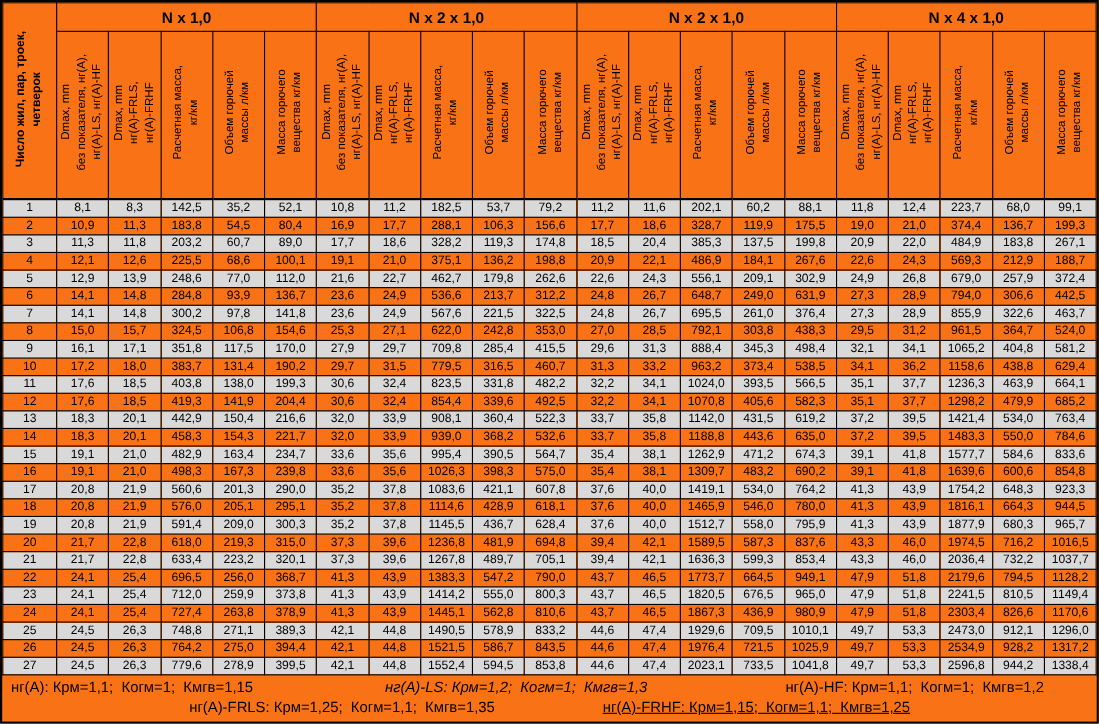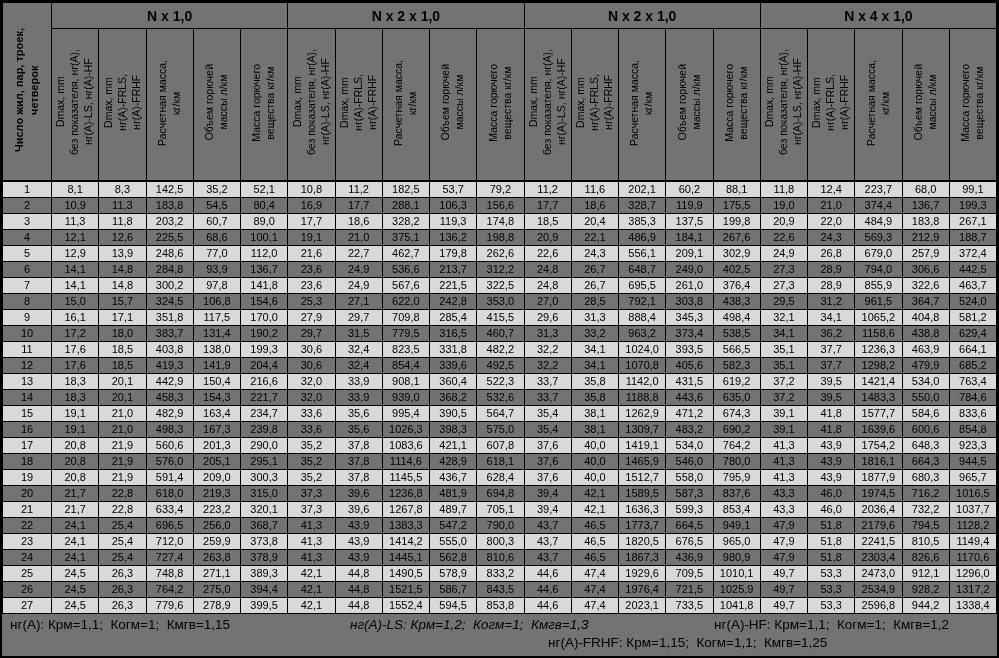--- a/index.html
+++ b/index.html
@@ -1,18 +1,18 @@
 <!DOCTYPE html>
 <html><head>
 <meta charset="utf-8">
 <style>
   html, body { margin: 0; padding: 0; background: #ffffff; }
   .page {
     width: 999px; height: 658px; box-sizing: border-box;
-    border: 2px solid #000; background: #737373; color: #000;
+    border: 2px solid #000; background: #f97316; color: #000;
     font-family: "Liberation Sans", sans-serif; overflow: hidden;
   }
   table.data-table {
     border-collapse: collapse; table-layout: fixed; width: 100%;
   }
   col.c-first { width: 49px; }
   th, td { border: 1px solid #000; padding: 0; font-weight: normal; overflow: hidden; }
   tr.group-row th { height: 25px; font-size: 14px; font-weight: bold; text-align: center; }
   tr.sub-row th { height: 151px; text-align: center; vertical-align: middle; border-bottom: 2px solid #000; }
   th.corner { border-bottom: 2px solid #000; }
@@ -28,21 +28,21 @@
   tbody td { height: 15px; font-size: 11px; text-align: center; line-height: 1; }
   tbody tr.shaded { background: #d9d9d9; }
   .footnotes {
     position: relative; height: 40px; font-size: 13.5px; white-space: pre; padding-left: 36px;
   }
   .fn { position: absolute; }
   .fn-a    { left: 8px;   top: 3px; }
   .fn-ls   { left: 348px; top: 3px; font-style: italic; }
   .fn-hf   { left: 712px; top: 3px; }
   .fn-frls { left: 170px; top: 21px; }
-  .fn-frhf { left: 546px; top: 21px; }
+  .fn-frhf { left: 546px; top: 21px; text-decoration: underline; }
 </style>
 </head>
 <body>
 
 <div class="page">
   <table class="data-table">
     <colgroup>
       <col class="c-first">
       <col span="20">
     </colgroup>
@@ -236,21 +236,21 @@
           <td>136,7</td>
           <td>23,6</td>
           <td>24,9</td>
           <td>536,6</td>
           <td>213,7</td>
           <td>312,2</td>
           <td>24,8</td>
           <td>26,7</td>
           <td>648,7</td>
           <td>249,0</td>
-          <td>402,5</td>
+          <td>631,9</td>
           <td>27,3</td>
           <td>28,9</td>
           <td>794,0</td>
           <td>306,6</td>
           <td>442,5</td>
         </tr>
         <tr class="shaded">
           <td>7</td>
           <td>14,1</td>
           <td>14,8</td>
@@ -733,15 +733,16 @@
           <td>944,2</td>
           <td>1338,4</td>
         </tr>
       </tbody>
   </table>
 
   <div class="footnotes">
     <span class="fn fn-a">нг(А): Крм=1,1;  Когм=1;  Кмгв=1,15</span>
     <span class="fn fn-ls">нг(А)-LS: Крм=1,2;  Когм=1;  Кмгв=1,3</span>
     <span class="fn fn-hf">нг(А)-HF: Крм=1,1;  Когм=1;  Кмгв=1,2</span>
+    <span class="fn fn-frls">нг(А)-FRLS: Крм=1,25;  Когм=1,1;  Кмгв=1,35</span>
     <span class="fn fn-frhf">нг(А)-FRHF: Крм=1,15;  Когм=1,1;  Кмгв=1,25</span>
   </div>
 </div>
 
 </body></html>

